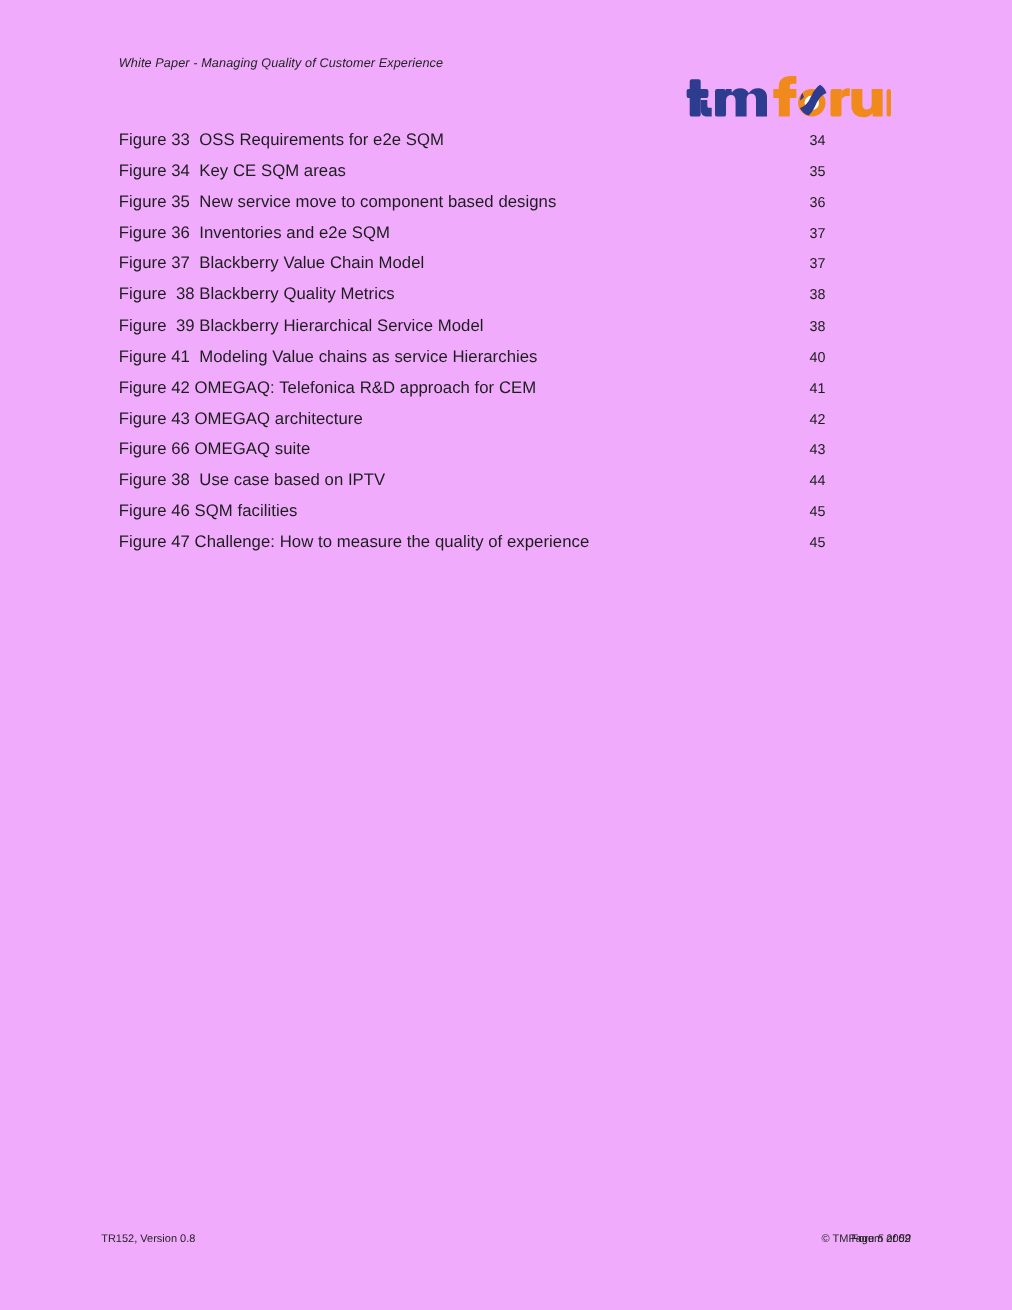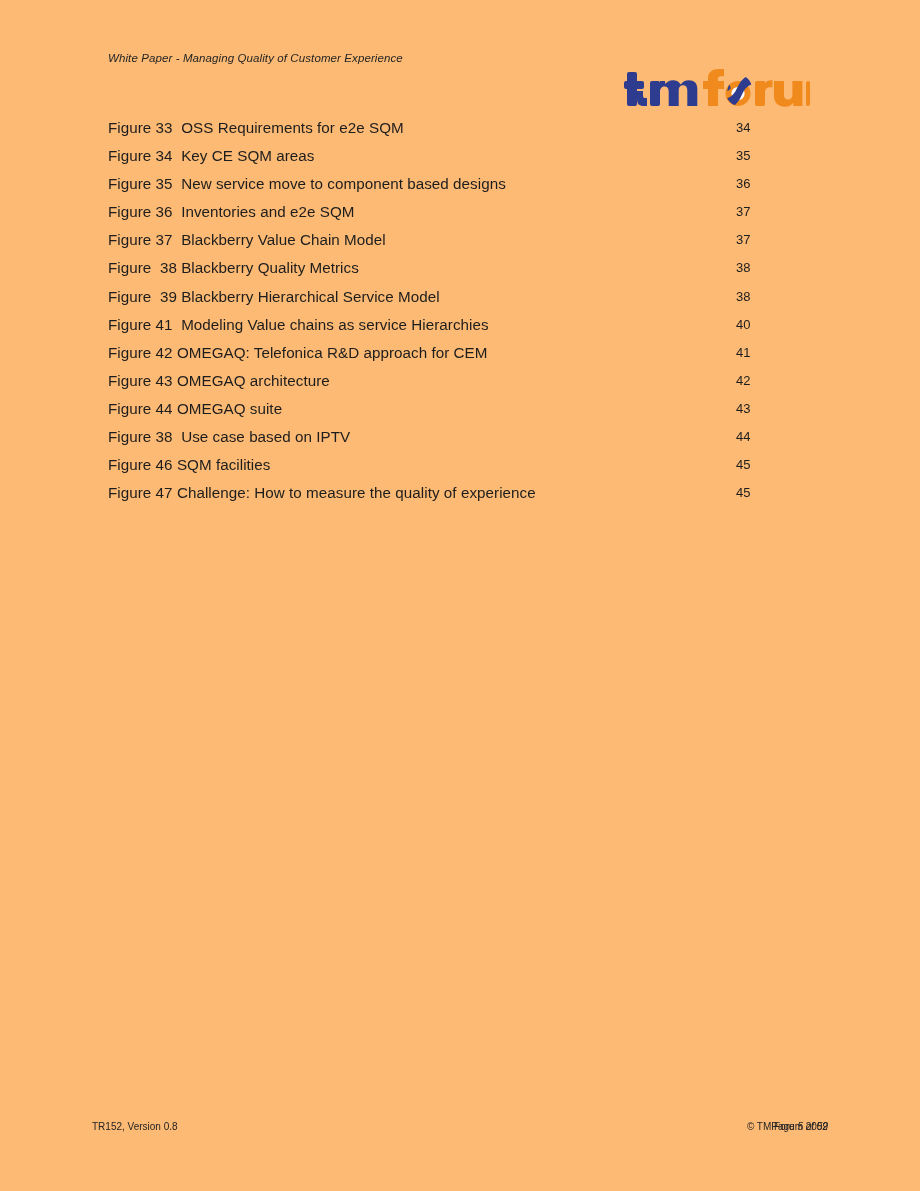--- a/index.html
+++ b/index.html
@@ -11,21 +11,21 @@
   body {
     font-family: "Liberation Sans", sans-serif;
     color: #1a1a1a;
     -webkit-font-smoothing: antialiased;
   }
   .page {
     position: relative;
     width: 920px;
     height: 1191px;
     margin: 0 auto;
-    background: #fdba74;
+    background: #f0abfc;
     overflow: hidden;
   }
 
   
   .doc-header {
     position: absolute;
     left: 108px;
     top: 52px;
     font-size: 11.5px;
     font-style: italic;
@@ -201,21 +201,21 @@
       <span class="fig-caption">Figure 42 OMEGAQ: Telefonica R&amp;D approach for CEM</span>
       <span class="fig-page">41</span>
     </div>
 
     <div class="fig-row">
       <span class="fig-caption">Figure 43 OMEGAQ architecture</span>
       <span class="fig-page">42</span>
     </div>
 
     <div class="fig-row">
-      <span class="fig-caption">Figure 44 OMEGAQ suite</span>
+      <span class="fig-caption">Figure 66 OMEGAQ suite</span>
       <span class="fig-page">43</span>
     </div>
 
     <div class="fig-row">
       <span class="fig-caption">Figure 38  Use case based on IPTV</span>
       <span class="fig-page">44</span>
     </div>
 
     <div class="fig-row">
       <span class="fig-caption">Figure 46 SQM facilities</span>

